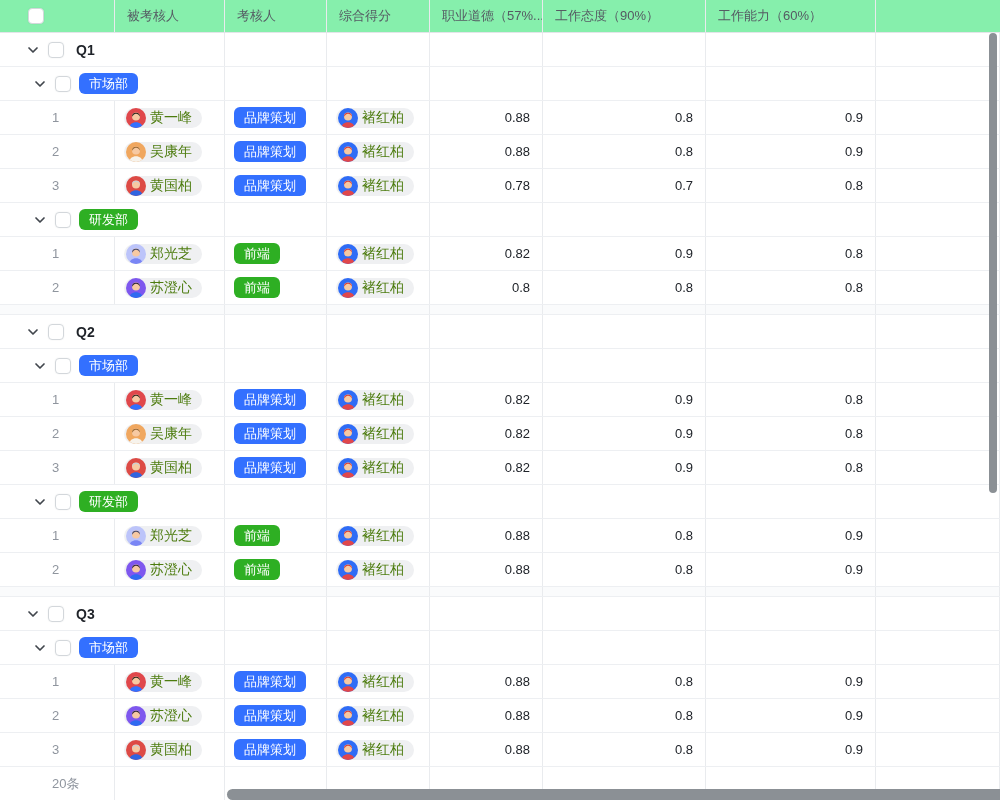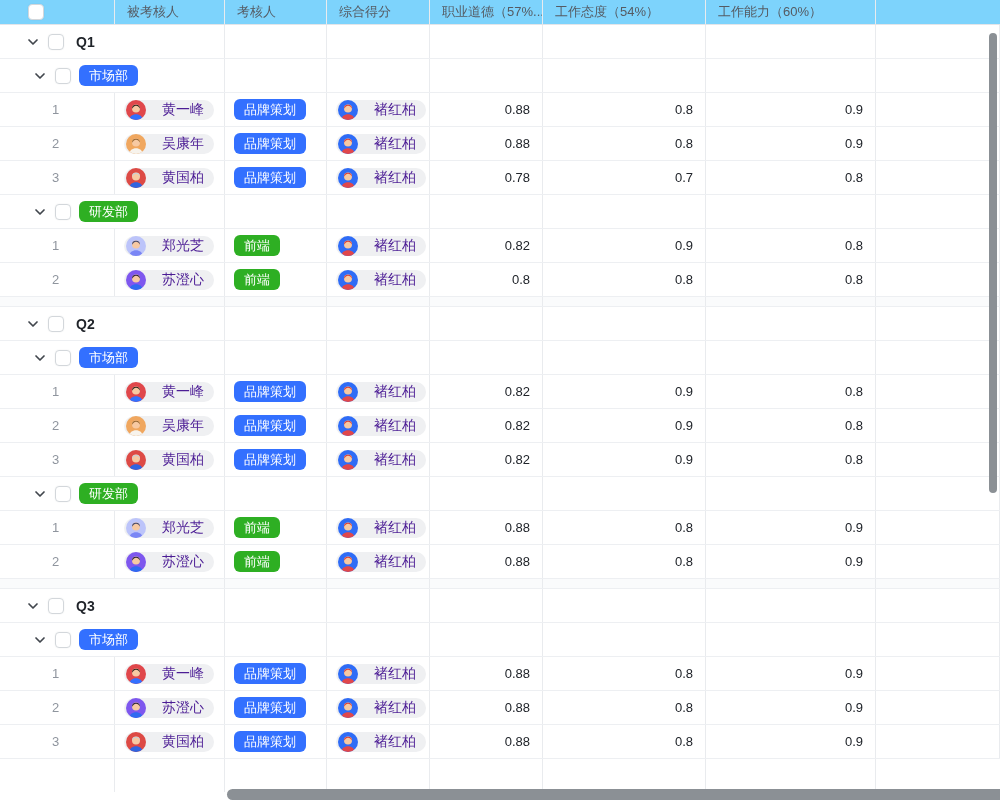--- a/index.html
+++ b/index.html
@@ -1,36 +1,36 @@
 <!DOCTYPE html>
 <html><head>
 <meta charset="utf-8">
 <style>
   * { box-sizing: border-box; margin: 0; padding: 0; }
   html,body { width:1000px; height:800px; overflow:hidden; background:#fff;
     font-family:"Liberation Sans", sans-serif; color:#1f2329; }
   .table { position:relative; width:1000px; height:800px; background:#fff; }
   .grid { display:grid; grid-template-columns:115px 110px 102px 103px 113px 163px 170px minmax(124px,1fr); }
   .row { height:34px; border-bottom:1px solid #edeff2; background:#fff; }
-  .hdr { height:25px; background:#7dd3fc; border-bottom:1px solid #e3e5e9; }
+  .hdr { height:33px; background:#86efac; border-bottom:1px solid #e3e5e9; }
   .cell { display:flex; align-items:center; border-right:1px solid #e9ebee;
           overflow:hidden; white-space:nowrap; }
   .hdr .cell { color:#555b63; font-size:13px; padding:0 12px; }
   .hdr .cell.c0 { padding-left:28px; }
   .merge { grid-column:1 / 3; }
   .lvl1 { padding-left:26px; }
   .lvl2 { padding-left:33px; }
   .chev { display:inline-flex; width:14px; height:14px; margin-right:8px; flex:none; }
   .cbx { width:16px; height:16px; border:1px solid #d3d7db; border-radius:4px;
          background:#fff; margin-right:8px; flex:none; box-shadow:0 0 0 1px rgba(0,0,0,0.015); }
   .qlabel { font-size:14px; font-weight:700; color:#1f2329; margin-left:4px; }
   .badge { display:inline-flex; align-items:center; color:#fff; font-size:13px;
            line-height:1; padding:4px 10px; border-radius:6px; }
   .chip { display:inline-flex; align-items:center; background:#eff0f2; border-radius:12px;
-          padding:2px 10px 2px 2px; gap:16px; font-size:14px; color:#4c1d95; height:20px; }
+          padding:2px 10px 2px 2px; gap:4px; font-size:14px; color:#4d7c0f; height:20px; }
   .avatar { width:20px; height:20px; border-radius:50%; overflow:hidden; display:inline-flex; flex:none; }
   .avatar svg { display:block; }
   .idx { padding-left:52px; color:#8f959e; font-size:13px; }
   .pad { padding-left:9px; }
   .num { justify-content:flex-end; padding-right:12px; font-size:13px; color:#20242a; }
   .spacer { height:10px; background:#fafbfc; border-bottom:1px solid #edeff2; }
   .footer-row { height:33px; border-bottom:none; }
   .v-scroll { position:absolute; top:33px; left:989px; width:8px; height:460px;
               background:#8b9095; border-radius:4px; }
   .h-scroll { position:absolute; bottom:0; left:227px; width:773px; height:11px;
@@ -42,21 +42,21 @@
 <div class="table">
 
   <div class="grid hdr">
     <div class="cell c0">
       <span class="cbx" style="margin-right:0"></span>
     </div>
     <div class="cell">被考核人</div>
     <div class="cell">考核人</div>
     <div class="cell">综合得分</div>
     <div class="cell">职业道德（57%...</div>
-    <div class="cell">工作态度（54%）</div>
+    <div class="cell">工作态度（90%）</div>
     <div class="cell">工作能力（60%）</div>
   </div>
 
   <div id="tbody">
       <div class="grid row">
         <div class="cell merge lvl1">
           <span class="chev">
             <svg width="14" height="14" viewBox="0 0 14 14" fill="none" stroke="#41464d" stroke-width="1.7" stroke-linecap="round" stroke-linejoin="round">
               <path d="M3 5l4 4 4-4"></path>
             </svg>
@@ -672,20 +672,21 @@
           </span>
         </div>
         <div class="cell num">0.88</div>
         <div class="cell num">0.8</div>
         <div class="cell num">0.9</div>
         <div class="cell num"></div>
       </div>
     </div>
 
   <div class="grid row footer-row">
+    <div class="cell idx">20条</div>
     <div class="cell"></div>
     <div class="cell"></div>
     <div class="cell"></div>
     <div class="cell"></div>
     <div class="cell"></div>
     <div class="cell"></div>
     <div class="cell"></div>
   </div>
 
   <div class="v-scroll"></div>

